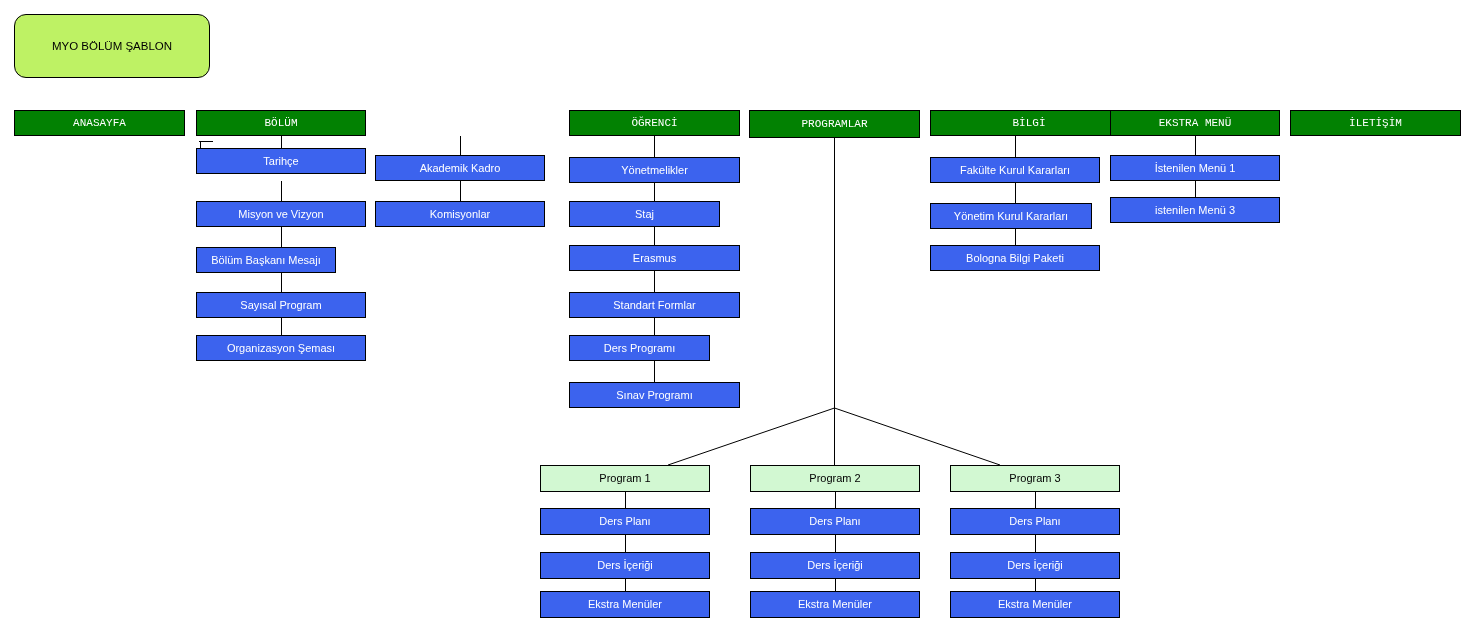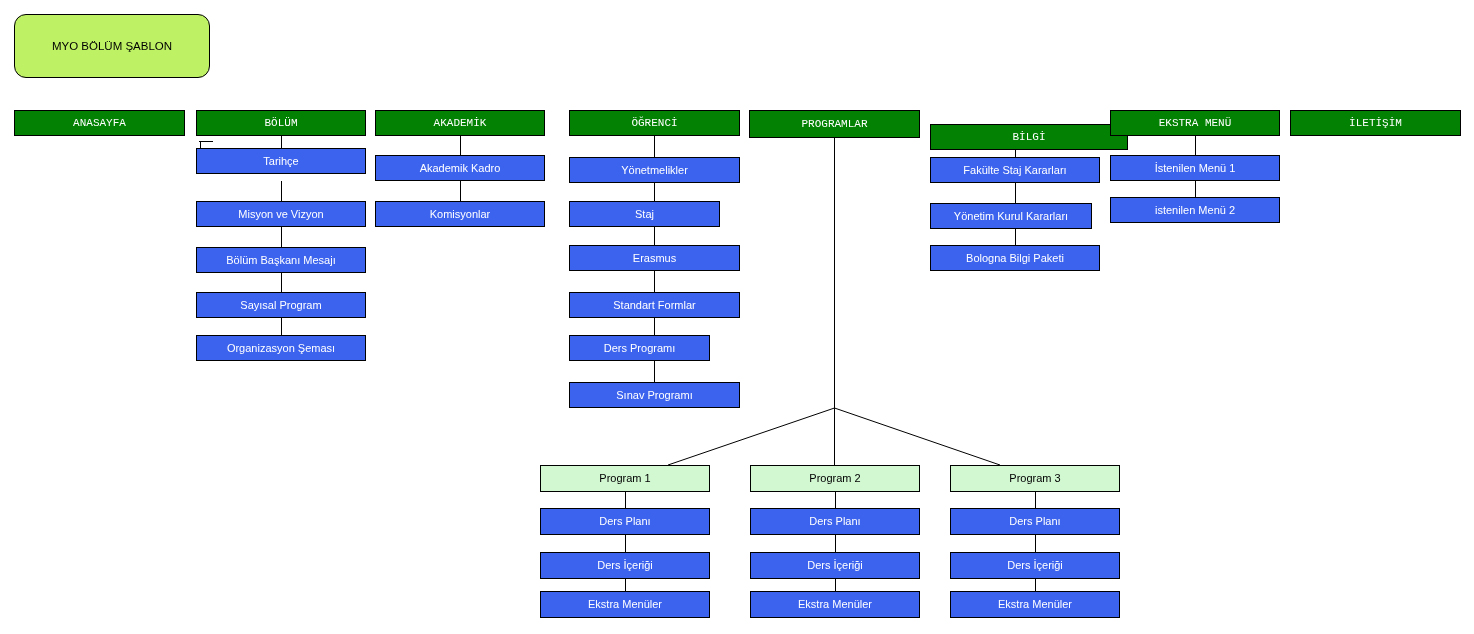--- a/index.html
+++ b/index.html
@@ -71,49 +71,48 @@
       <line x1="1035.5" y1="492" x2="1035.5" y2="508"></line>
       <line x1="1035.5" y1="535" x2="1035.5" y2="552"></line>
       <line x1="1035.5" y1="579" x2="1035.5" y2="591"></line>
     </g>
   </svg>
 
   <div class="title-box">MYO BÖLÜM ŞABLON</div>
 
   <div class="node menu" style="left:14px;top:110px;width:171px">ANASAYFA</div>
   <div class="node menu" style="left:196px;top:110px;width:170px">BÖLÜM</div>
-  <div class="node menu" style="left:375px;top:110px;width:170px">AKADEMİK</div>
   <div class="node menu" style="left:569px;top:110px;width:171px">ÖĞRENCİ</div>
   <div class="node menu" style="left:749px;top:110px;width:171px;height:28px">PROGRAMLAR</div>
-  <div class="node menu" style="left:930px;top:124px;width:198px">BİLGİ</div>
+  <div class="node menu" style="left:930px;top:110px;width:198px">BİLGİ</div>
   <div class="node menu" style="left:1110px;top:110px;width:170px">EKSTRA MENÜ</div>
   <div class="node menu" style="left:1290px;top:110px;width:171px">İLETİŞİM</div>
 
   <div class="node item" style="left:196px;top:148px;width:170px">Tarihçe</div>
   <div class="node item" style="left:196px;top:201px;width:170px">Misyon ve Vizyon</div>
-  <div class="node item" style="left:196px;top:247px;width:170px">Bölüm Başkanı Mesajı</div>
+  <div class="node item" style="left:196px;top:247px;width:140px">Bölüm Başkanı Mesajı</div>
   <div class="node item" style="left:196px;top:292px;width:170px">Sayısal Program</div>
   <div class="node item" style="left:196px;top:335px;width:170px">Organizasyon Şeması</div>
 
   <div class="node item" style="left:375px;top:155px;width:170px">Akademik Kadro</div>
   <div class="node item" style="left:375px;top:201px;width:170px">Komisyonlar</div>
 
   <div class="node item" style="left:569px;top:157px;width:171px">Yönetmelikler</div>
   <div class="node item" style="left:569px;top:201px;width:151px">Staj</div>
   <div class="node item" style="left:569px;top:245px;width:171px">Erasmus</div>
   <div class="node item" style="left:569px;top:292px;width:171px">Standart Formlar</div>
   <div class="node item" style="left:569px;top:335px;width:141px">Ders Programı</div>
   <div class="node item" style="left:569px;top:382px;width:171px">Sınav Programı</div>
 
-  <div class="node item" style="left:930px;top:157px;width:170px">Fakülte Staj Kararları</div>
+  <div class="node item" style="left:930px;top:157px;width:170px">Fakülte Kurul Kararları</div>
   <div class="node item" style="left:930px;top:203px;width:162px">Yönetim Kurul Kararları</div>
   <div class="node item" style="left:930px;top:245px;width:170px">Bologna Bilgi Paketi</div>
 
   <div class="node item" style="left:1110px;top:155px;width:170px">İstenilen Menü 1</div>
-  <div class="node item" style="left:1110px;top:197px;width:170px">istenilen Menü 2</div>
+  <div class="node item" style="left:1110px;top:197px;width:170px">istenilen Menü 3</div>
 
   <div class="node prog" style="left:540px;top:465px;width:170px">Program 1</div>
   <div class="node item" style="left:540px;top:508px;width:170px;height:27px">Ders Planı</div>
   <div class="node item" style="left:540px;top:552px;width:170px;height:27px">Ders İçeriği</div>
   <div class="node item" style="left:540px;top:591px;width:170px;height:27px">Ekstra Menüler</div>
 
   <div class="node prog" style="left:750px;top:465px;width:170px">Program 2</div>
   <div class="node item" style="left:750px;top:508px;width:170px;height:27px">Ders Planı</div>
   <div class="node item" style="left:750px;top:552px;width:170px;height:27px">Ders İçeriği</div>
   <div class="node item" style="left:750px;top:591px;width:170px;height:27px">Ekstra Menüler</div>

